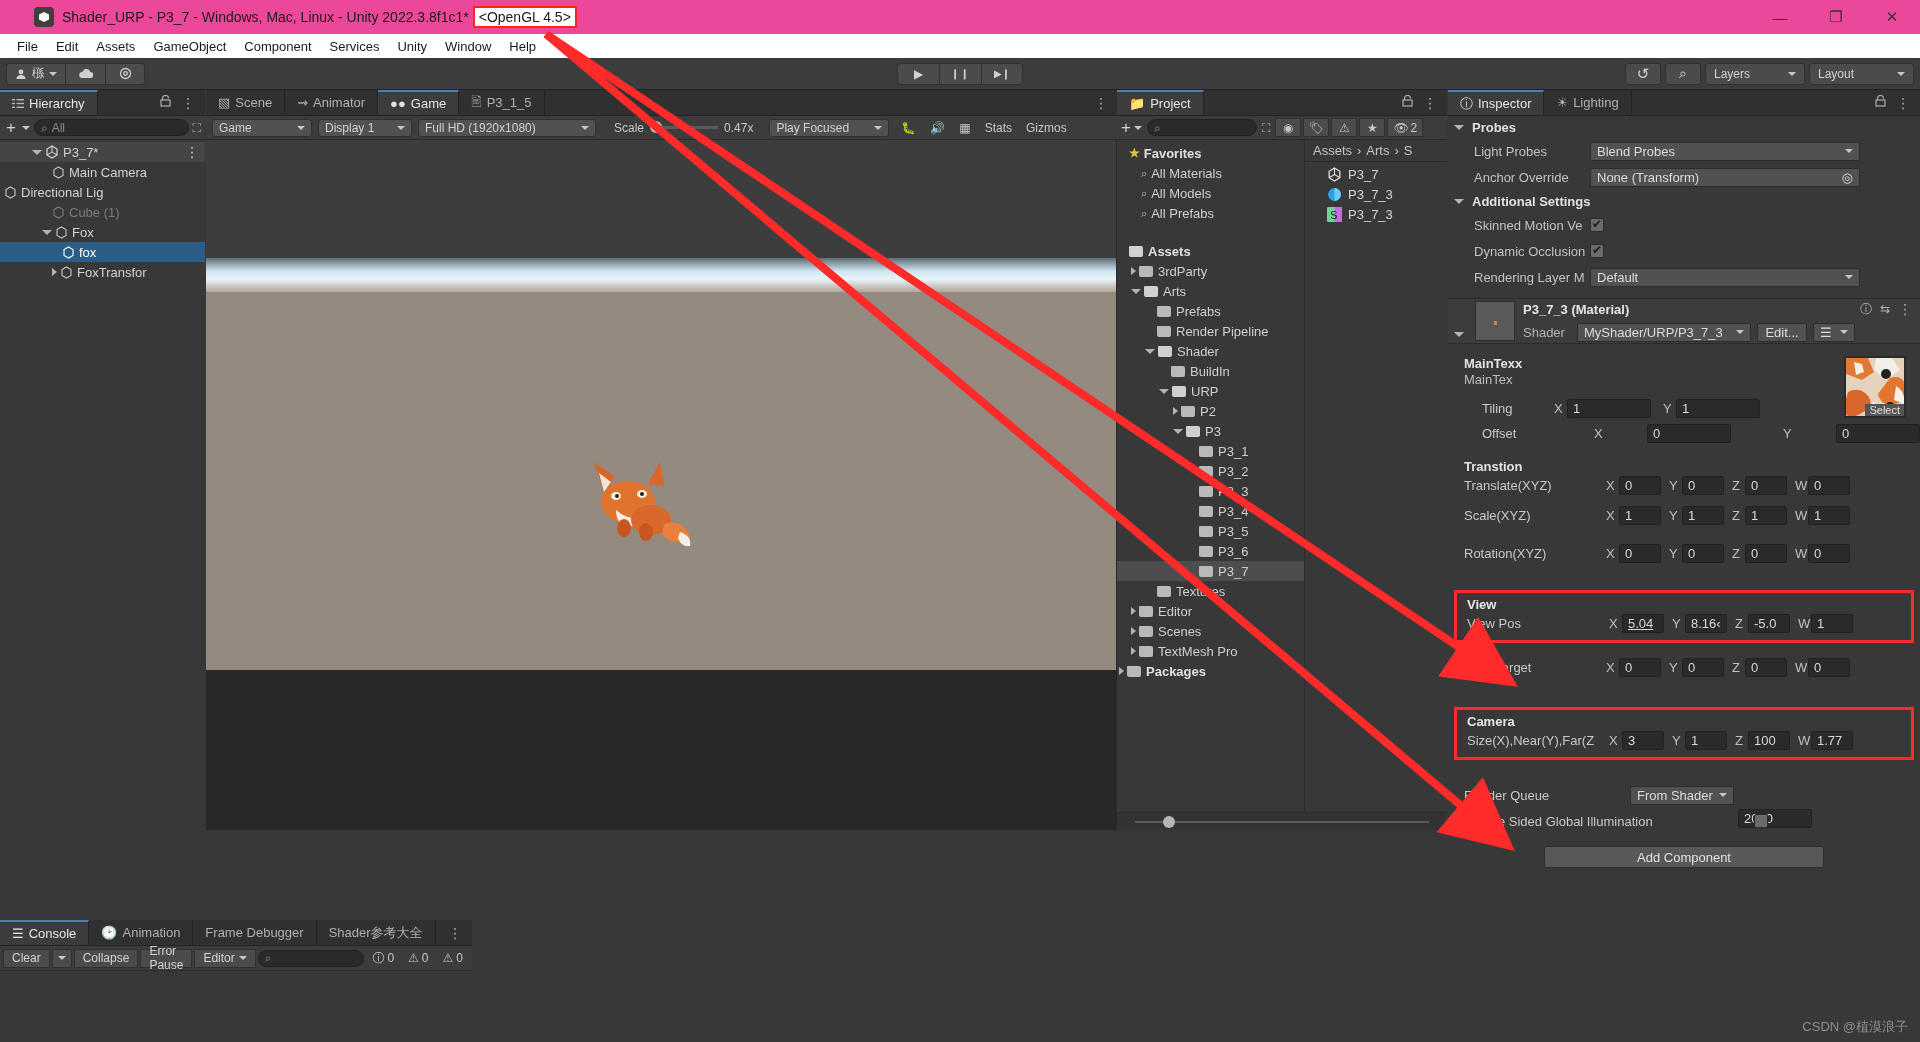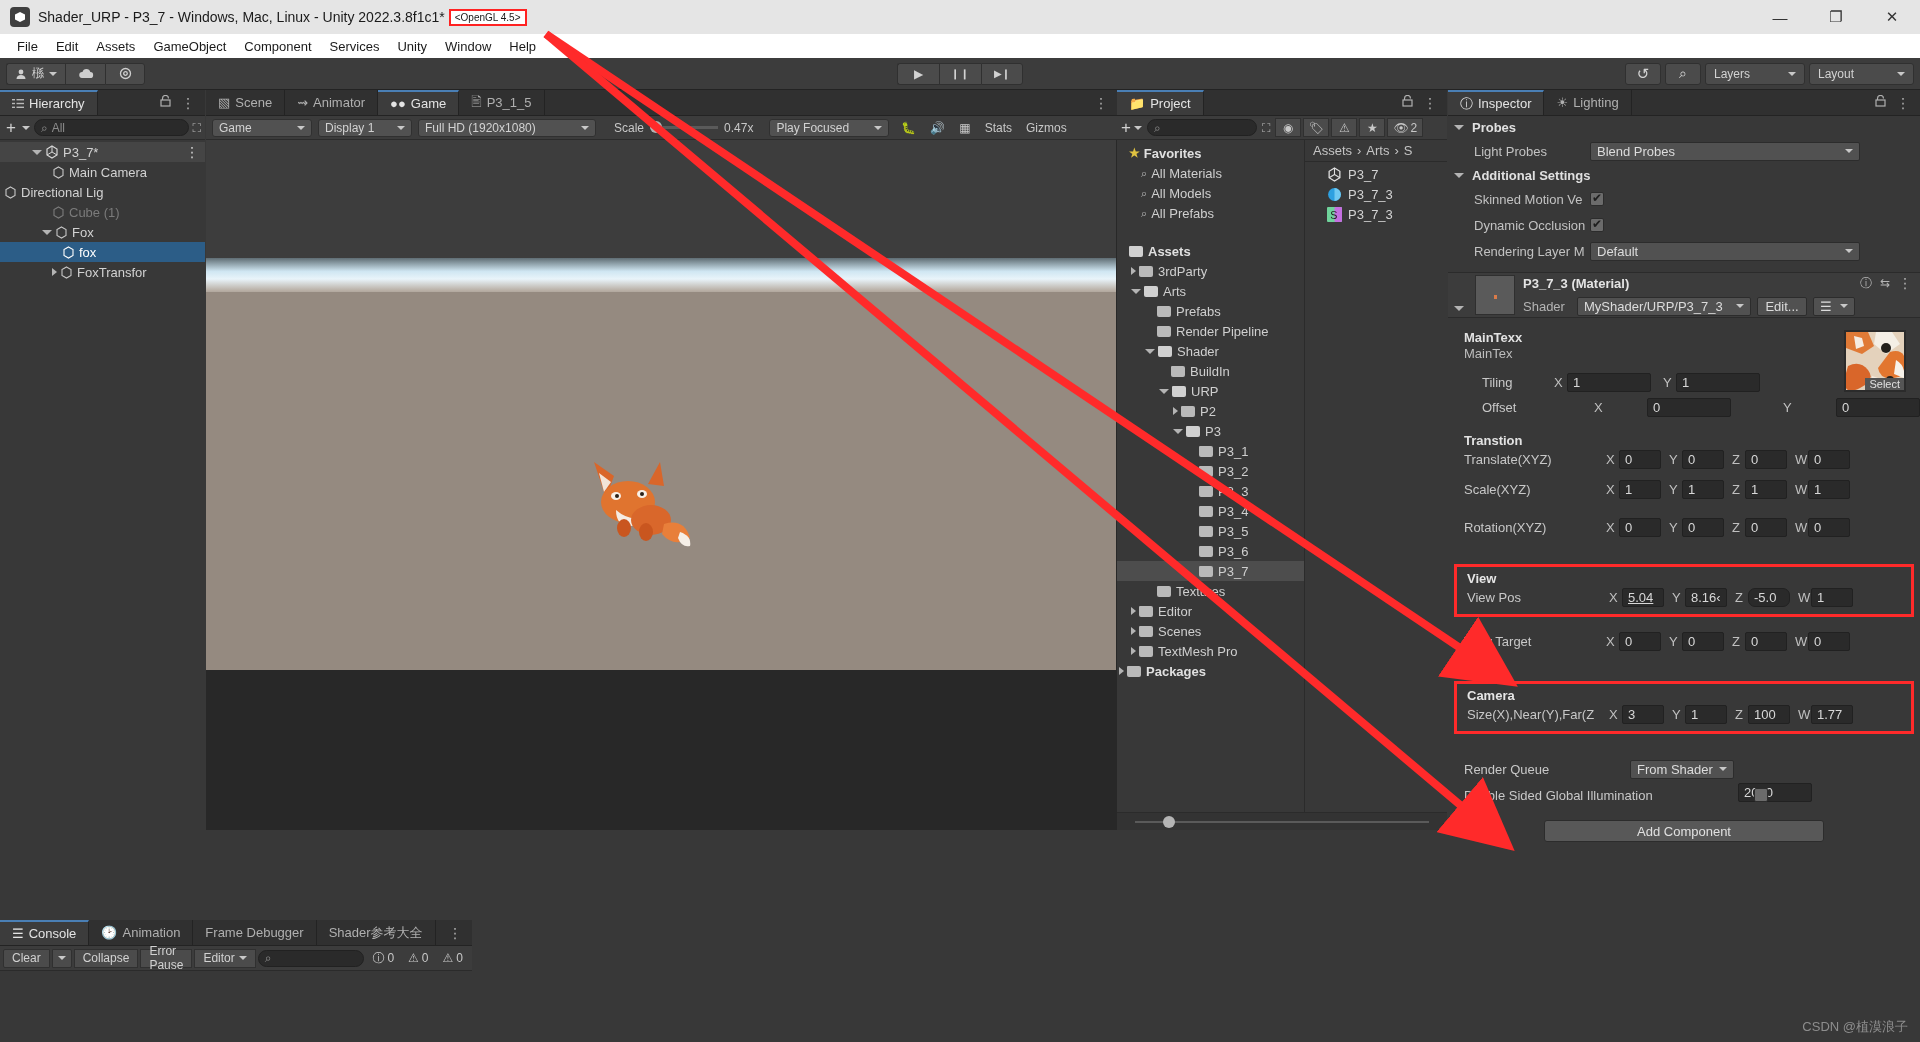--- a/index.html
+++ b/index.html
@@ -8,36 +8,36 @@
     background: #383838;
     font-family: "Liberation Sans", sans-serif;
     font-size: 12px;
     color: #c4c4c4;
     overflow: hidden;
   }
   .app { position: relative; width: 1920px; height: 1042px; }
 
   
   .titlebar {
-    height: 34px; background: #e5e5e5; display: flex; align-items: center;
-    color: #1a1a1a; font-size: 14px; position: relative;
+    height: 34px; background: #ec4899; display: flex; align-items: center;
+    color: #1a1a1a; font-size: 14px; position: relative; padding-left: 24px;
   }
   .titlebar .logo {
     width: 20px; height: 20px; margin: 0 8px 0 10px;
     background: #3f3f3f; border-radius: 4px; position: relative; flex: none;
   }
   .titlebar .logo::after {
     content: ""; position: absolute; left: 5px; top: 5px; width: 10px; height: 10px;
     background: #fff; border-radius: 2px;
     clip-path: polygon(50% 0%, 100% 25%, 100% 75%, 50% 100%, 0% 75%, 0% 25%);
   }
   .titlebar .title { white-space: nowrap; }
   .titlebar .gl-badge {
     margin-left: 4px; padding: 1px 4px; border: 2px solid #ff2222;
-    color: #1a1a1a; font-size: 10px; position: relative; z-index: 6;
+    color: #1a1a1a; font-size: 14px; position: relative; z-index: 6;
     background: #ffffff;
   }
   .win-btns { position: absolute; right: 0; top: 0; height: 34px; display: flex; }
   .win-btns div {
     width: 56px; height: 34px; display: flex; align-items: center; justify-content: center;
     color: #333; font-size: 15px;
   }
 
   
   .menubar {
@@ -659,20 +659,27 @@
           <span class="tri open"></span>
           <span>Probes</span>
         </div>
         <div class="row">
           <span class="lbl">Light Probes</span>
           <div class="dd" style="width:270px;">
             <span>Blend Probes</span>
             <span class="caret"></span>
           </div>
         </div>
+        <div class="row">
+          <span class="lbl">Anchor Override</span>
+          <div class="dd" style="width:270px;">
+            <span>None (Transform)</span>
+            <span style="margin-left:auto;">◎</span>
+          </div>
+        </div>
 
         <div class="sec-head">
           <span class="tri open"></span>
           <span>Additional Settings</span>
         </div>
         <div class="row">
           <span class="lbl">Skinned Motion Ve</span>
           <div class="cb on"></div>
         </div>
         <div class="row">
@@ -793,21 +800,21 @@
 
         <div class="highlight-box" style="margin:18px 6px 0 6px;padding:4px 0 6px 0;">
           <div style="padding-left:10px;font-weight:bold;color:#e6e6e6;font-size:13px;">View</div>
           <div class="row" style="height:22px;padding-left:0;">
             <span style="padding-left:10px;width:152px;">View Pos</span>
             <span class="axis">X</span>
             <div class="field" style="width:42px;text-decoration:underline;">5.04</div>
             <span class="axis" style="margin-left:8px;">Y</span>
             <div class="field" style="width:42px;">8.16‹</div>
             <span class="axis" style="margin-left:8px;">Z</span>
-            <div class="field" style="width:42px;border-radius:7px;">-5.0</div>
+            <div class="field" style="width:42px;">-5.0</div>
             <span class="axis" style="margin-left:8px;">W</span>
             <div class="field" style="width:42px;">1</div>
           </div>
         </div>
         <div class="row" style="height:36px;margin-top:6px;">
           <span style="padding-left:10px;width:152px;">View Target</span>
           <span class="axis">X</span>
           <div class="field" style="width:42px;">0</div>
           <span class="axis" style="margin-left:8px;">Y</span>
           <div class="field" style="width:42px;">0</div>

